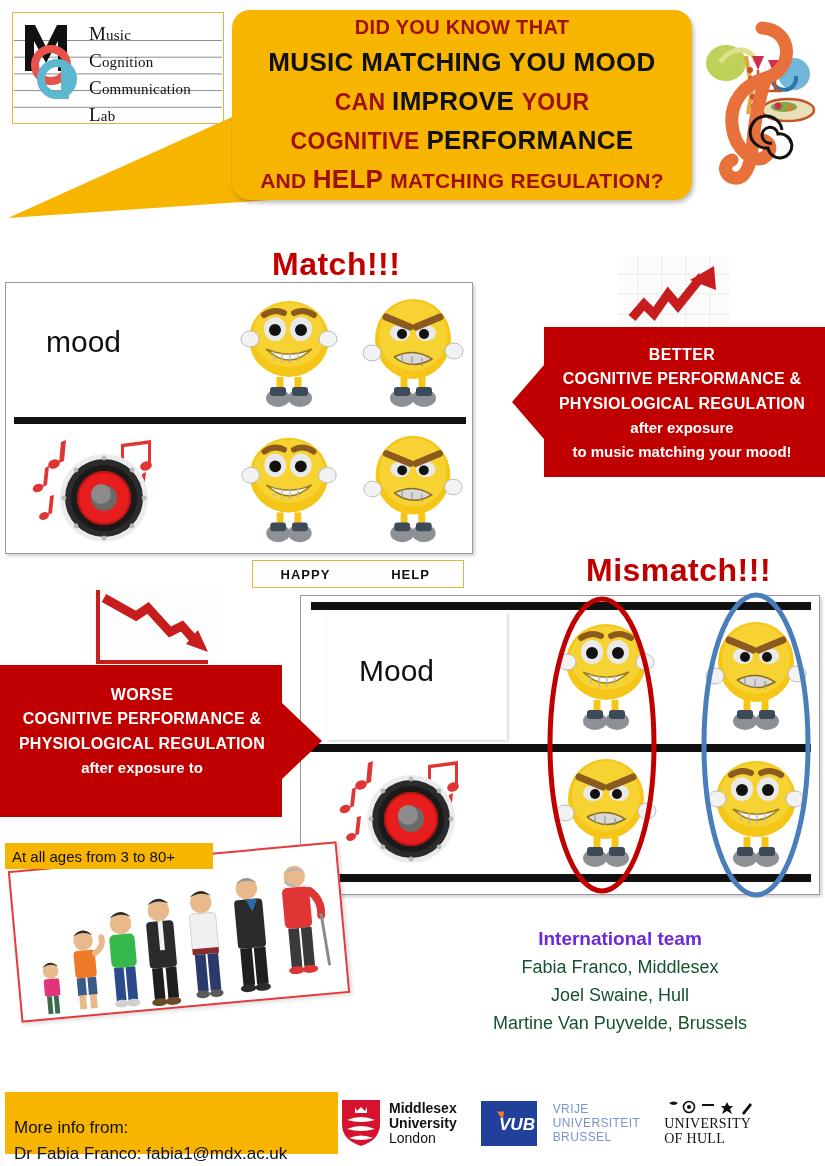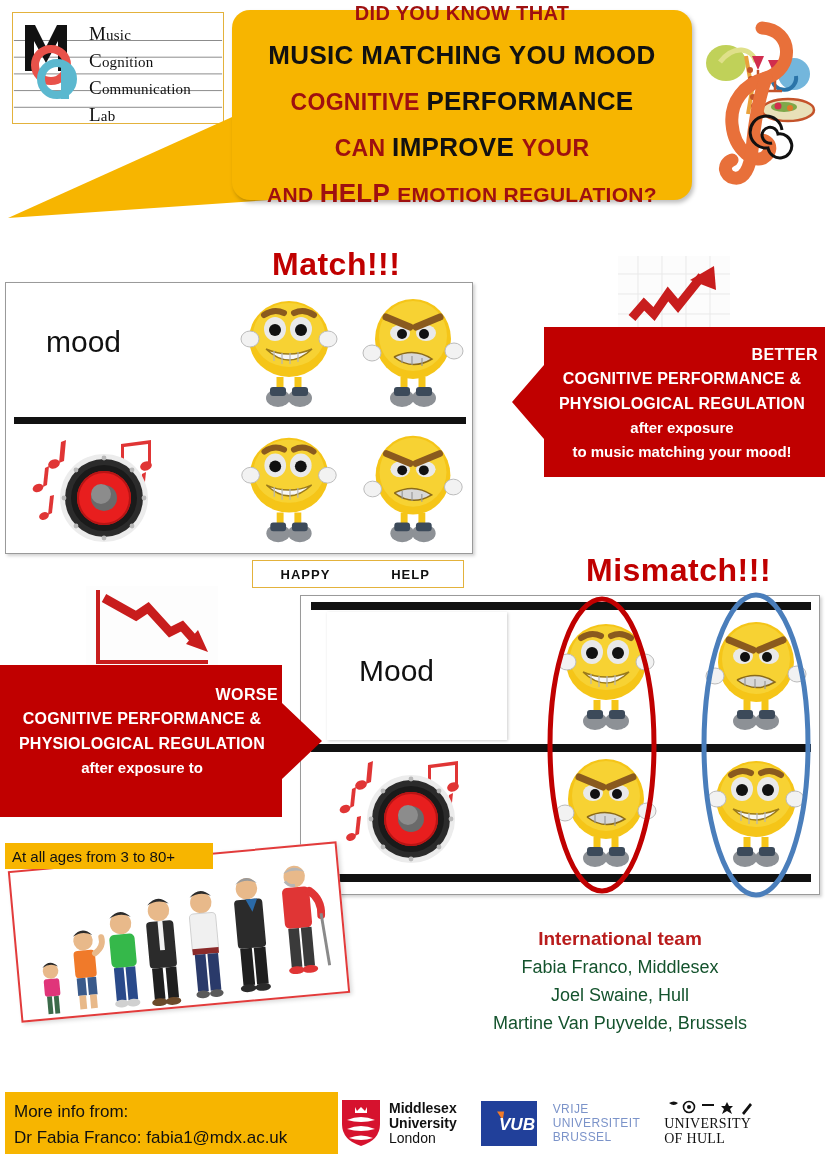--- a/index.html
+++ b/index.html
@@ -22,21 +22,21 @@
     font-family: "Liberation Serif", serif; letter-spacing: .2px; white-space: nowrap; }
   .mcc-line .cap { font-size: 19px; }
 
   
   #bubble-tail { left: 0px; top: 100px; width: 270px; height: 120px; }
   #speech-bubble {
     left: 232px; top: 10px; width: 460px; height: 190px;
     background: #f7b500; border-radius: 18px;
     box-shadow: 2px 3px 4px rgba(0,0,0,.25);
     display: flex; flex-direction: column; align-items: center;
-    justify-content: center; gap: 15px; padding: 6px 10px;
+    justify-content: center; gap: 8px; padding: 6px 10px;
     z-index: 3;
   }
   .bubble-line { text-align: center; white-space: nowrap;
     font-weight: bold; letter-spacing: .3px; }
   .bl1 { font-size: 20px; color: #9e1010; }
   .bl2 { font-size: 26px; color: #111; }
   .bl3 { font-size: 23px; }
   .bl4 { font-size: 23px; }
   .bl5 { font-size: 21px; color: #9e1010; }
   .red { color: #9e1010; }
@@ -84,44 +84,44 @@
   #ellipse-red { left: 546px; top: 595px; width: 112px; height: 300px; z-index: 6; }
   #ellipse-blue { left: 700px; top: 590px; width: 112px; height: 310px; z-index: 6; }
 
   
   #better-banner { left: 512px; top: 327px; width: 313px; height: 150px; z-index: 5; }
   #better-text { position: absolute; left: 34px; top: 16px; width: 272px;
     text-align: center; color: #fff; }
   #worse-banner { left: 0px; top: 665px; width: 322px; height: 152px; z-index: 5; }
   #worse-text { position: absolute; left: 6px; top: 18px; width: 272px;
     text-align: center; color: #fff; }
-  .ban-l1 { font-size: 16px; font-weight: bold; letter-spacing: .4px; line-height: 23px; text-align: right; }
+  .ban-l1 { font-size: 16px; font-weight: bold; letter-spacing: .4px; line-height: 23px; }
   .ban-l2 { font-size: 16px; font-weight: bold; letter-spacing: .2px; line-height: 25px; }
   .ban-l3 { font-size: 15px; font-weight: bold; line-height: 24px; }
 
   #trend-up { left: 618px; top: 256px; width: 112px; height: 78px; z-index: 4; }
   #trend-down { left: 86px; top: 586px; width: 132px; height: 88px; z-index: 4; }
 
   
   #ages-badge { left: 5px; top: 843px; width: 208px; height: 26px;
     background: #f7b500; display: flex; align-items: center; z-index: 6; }
   #ages-badge span { padding-left: 7px; font-size: 15px; color: #111; white-space: nowrap; }
   #people-frame { left: 14px; top: 856px; width: 330px; height: 152px;
     background: #fff; border: 2px solid #e23b3b;
     transform: rotate(-5.2deg); box-shadow: 2px 2px 4px rgba(0,0,0,.15); z-index: 5; }
   #people-svg { position: absolute; left: 0; top: 0; width: 100%; height: 100%; }
 
   
   #team-block { left: 420px; top: 925px; width: 400px; text-align: center; }
-  #team-heading { font-size: 19px; font-weight: bold; color: #b91c1c; line-height: 28px; }
+  #team-heading { font-size: 19px; font-weight: bold; color: #6d28d9; line-height: 28px; }
   .team-name { font-size: 18px; color: #14532d; line-height: 28px; }
 
   
   #contact-box { left: 5px; top: 1092px; width: 333px; height: 62px;
-    background: #f7b500; padding: 7px 0 0 9px; }
+    background: #f7b500; padding: 23px 0 0 9px; }
   .contact-line { font-size: 17px; color: #111; line-height: 26px; white-space: nowrap; }
   #logo-strip { left: 340px; top: 1090px; width: 485px; height: 66px;
     display: flex; align-items: center; gap: 24px; }
   .logo-item { display: flex; align-items: center; }
   .mdx-words { margin-left: 7px; line-height: 15px; }
   .mdx-words div { font-size: 14px; color: #111; }
   .mdx-b { font-weight: bold; }
   .vub-square { width: 56px; height: 45px; background: #21409a;
     position: relative; display: flex; align-items: center; justify-content: center; padding-left: 16px; }
   .vub-words { margin-left: 16px; line-height: 14px; }
@@ -157,23 +157,23 @@
   </div>
 </div>
 
 <svg class="abs" id="bubble-tail" viewBox="0 0 270 120">
   <polygon points="270,0 270,100 8,118" fill="#f7b500"></polygon>
 </svg>
 
 <div class="abs" id="speech-bubble">
   <div class="bubble-line bl1">DID YOU KNOW THAT</div>
   <div class="bubble-line bl2">MUSIC MATCHING YOU MOOD</div>
+  <div class="bubble-line bl3"><span class="red">CAN </span><span class="blk big">IMPROVE </span><span class="red">YOUR</span></div>
   <div class="bubble-line bl4"><span class="red">COGNITIVE </span><span class="blk big">PERFORMANCE</span></div>
-  <div class="bubble-line bl3"><span class="red">CAN </span><span class="blk big">IMPROVE </span><span class="red">YOUR</span></div>
-  <div class="bubble-line bl5"><span class="red">AND </span><span class="red big">HELP </span><span class="red">EMOTION REGULATION?</span></div>
+  <div class="bubble-line bl5"><span class="red">AND </span><span class="red big">HELP </span><span class="red">MATCHING REGULATION?</span></div>
 </div>
 
 <svg class="abs" id="clef-art" viewBox="0 0 130 175">
   <ellipse cx="36" cy="45" rx="20" ry="18" fill="#b5c93c" opacity=".85"></ellipse>
   <circle cx="104" cy="56" r="16" fill="#5aa9d6" opacity=".85"></circle>
   <path d="M96 48 a12 12 0 1 0 10 10" fill="none" stroke="#2a74a8" stroke-width="4"></path>
   <path d="M30 44 C44 26 62 30 66 44" fill="none" stroke="#dfe08a" stroke-width="5"></path>
   <path d="M56 38 L62 72 L58 96" fill="none" stroke="#e9a13b" stroke-width="4"></path>
   <g fill="#c4532a">
     <circle cx="60" cy="52" r="3"></circle>

